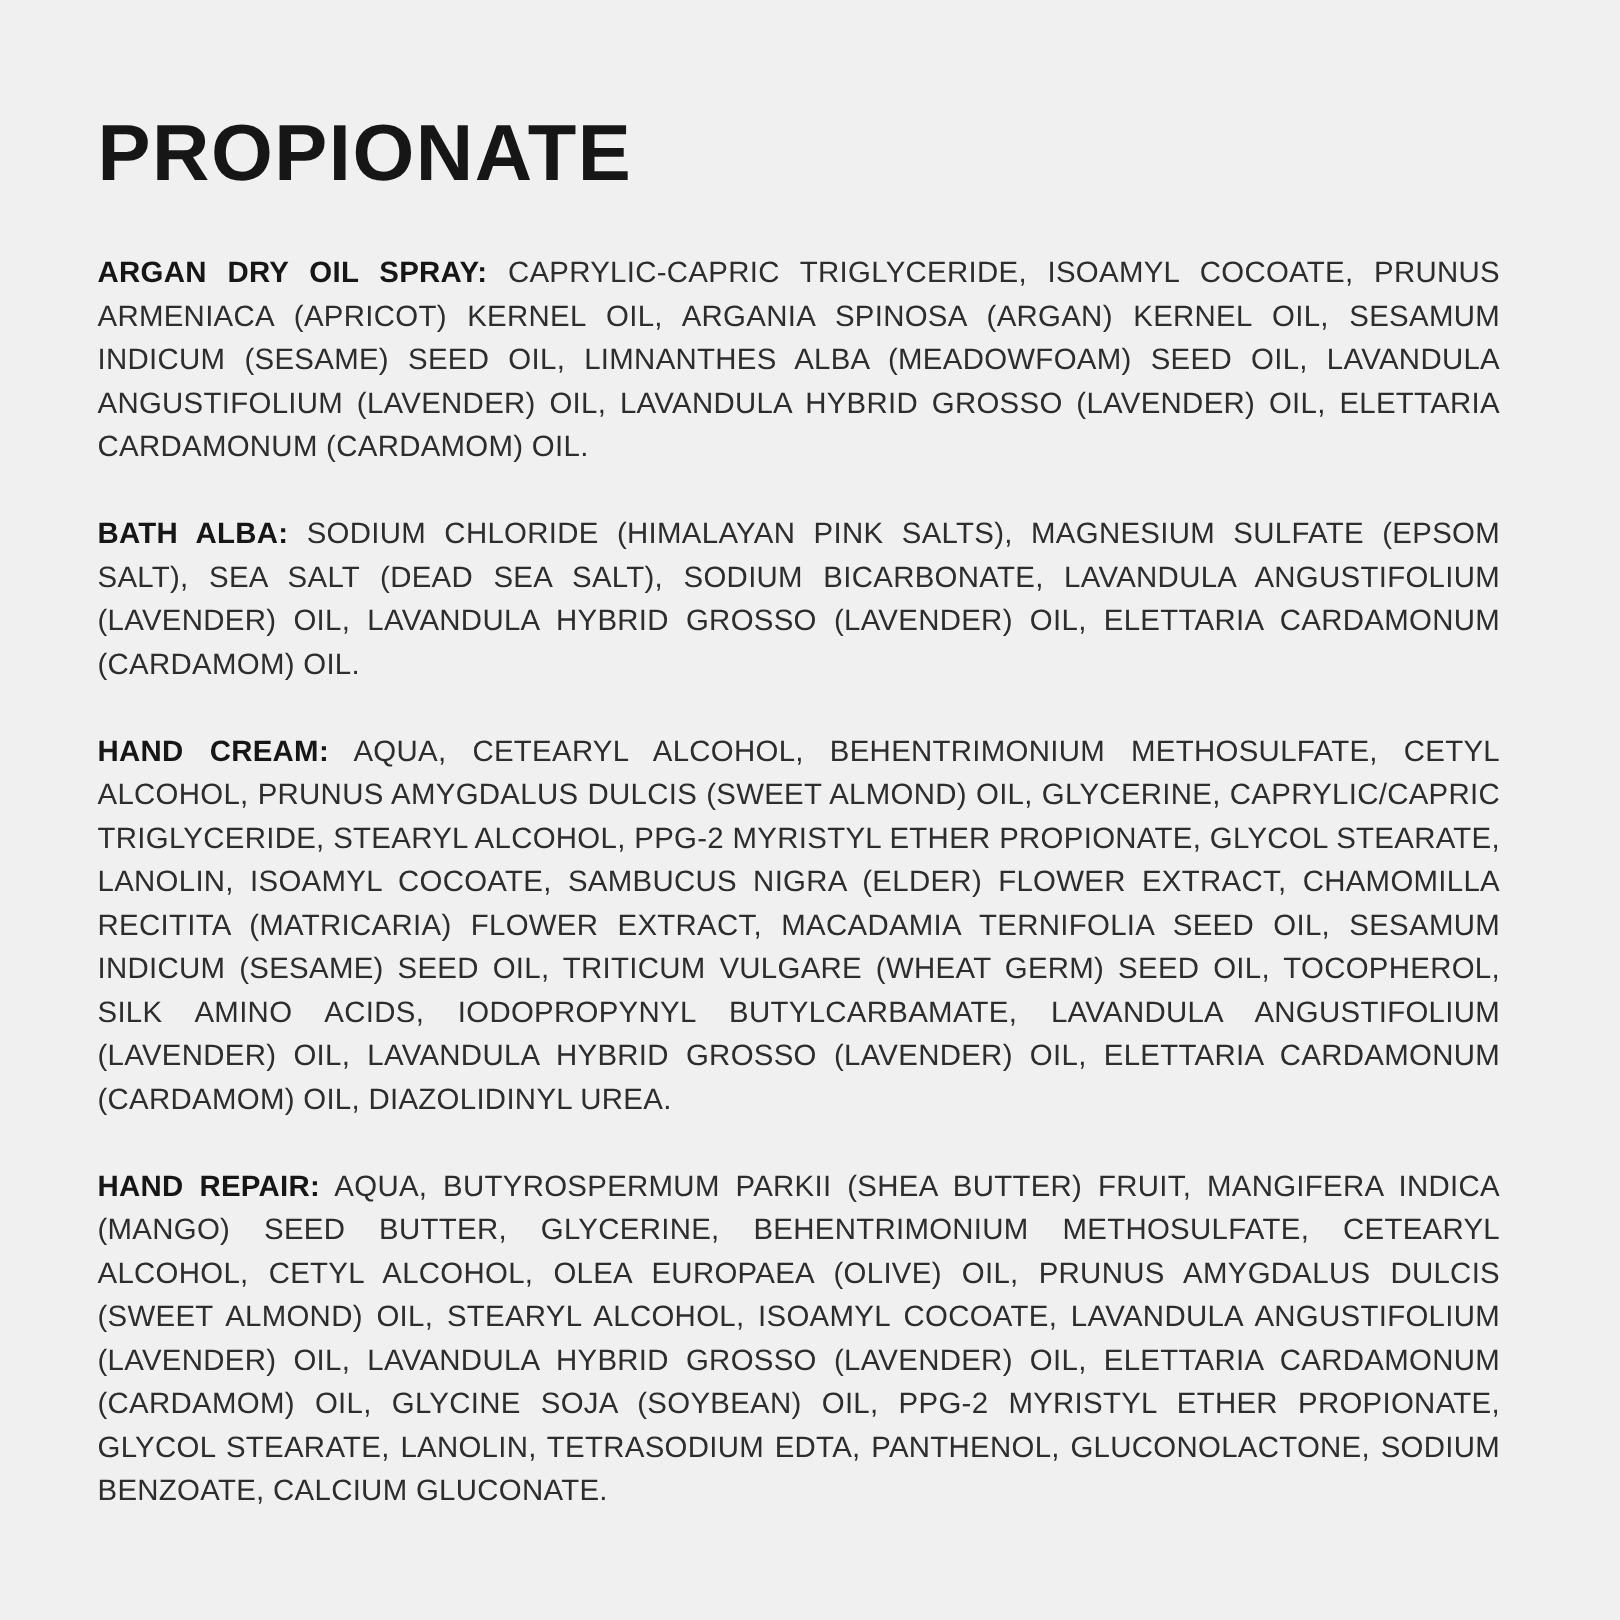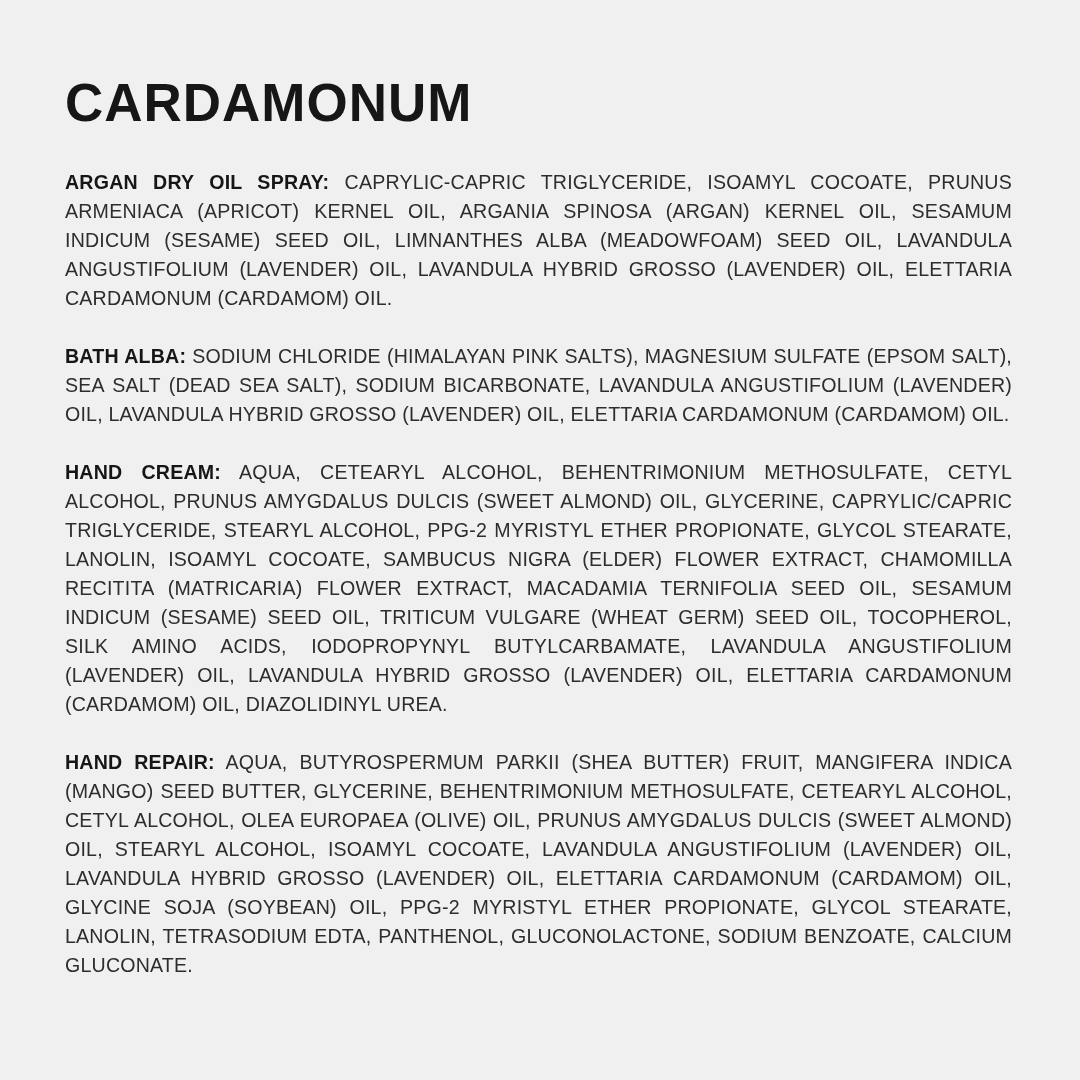--- a/index.html
+++ b/index.html
@@ -22,38 +22,38 @@
   }
   h1.title {
     margin: 0 0 36px 0;
     font-size: 53px;
     line-height: 1.1;
     font-weight: 700;
     letter-spacing: 1px;
     color: #161616;
   }
   .ingredients p.para {
-    margin: 0 3px 29px 0;
+    margin: 0 15px 29px 0;
     font-size: 19.6px;
     line-height: 29px;
     letter-spacing: 0.2px;
     color: #2d2d2d;
     text-align: justify;
     text-justify: inter-word;
   }
   .ingredients p.para strong {
     font-weight: 700;
     color: #161616;
   }
 </style>
 </head>
 <body>
 
 <main class="page">
-  <h1 class="title">CARDAMONUM</h1>
+  <h1 class="title">PROPIONATE</h1>
 
   <section class="ingredients">
 
     <p class="para"><strong>ARGAN DRY OIL SPRAY:</strong><span> CAPRYLIC-CAPRIC TRIGLYCERIDE, ISOAMYL COCOATE, PRUNUS ARMENIACA (APRICOT) KERNEL OIL, ARGANIA SPINOSA (ARGAN) KERNEL OIL, SESAMUM INDICUM (SESAME) SEED OIL, LIMNANTHES ALBA (MEADOWFOAM) SEED OIL, LAVANDULA ANGUSTIFOLIUM (LAVENDER) OIL, LAVANDULA HYBRID GROSSO (LAVENDER) OIL, ELETTARIA CARDAMONUM (CARDAMOM) OIL.</span></p>
 
     <p class="para"><strong>BATH ALBA:</strong><span> SODIUM CHLORIDE (HIMALAYAN PINK SALTS), MAGNESIUM SULFATE (EPSOM SALT), SEA SALT (DEAD SEA SALT), SODIUM BICARBONATE, LAVANDULA ANGUSTIFOLIUM (LAVENDER) OIL, LAVANDULA HYBRID GROSSO (LAVENDER) OIL, ELETTARIA CARDAMONUM (CARDAMOM) OIL.</span></p>
 
     <p class="para"><strong>HAND CREAM:</strong><span> AQUA, CETEARYL ALCOHOL, BEHENTRIMONIUM METHOSULFATE, CETYL ALCOHOL, PRUNUS AMYGDALUS DULCIS (SWEET ALMOND) OIL, GLYCERINE, CAPRYLIC/CAPRIC TRIGLYCERIDE, STEARYL ALCOHOL, PPG-2 MYRISTYL ETHER PROPIONATE, GLYCOL STEARATE, LANOLIN, ISOAMYL COCOATE, SAMBUCUS NIGRA (ELDER) FLOWER EXTRACT, CHAMOMILLA RECITITA (MATRICARIA) FLOWER EXTRACT, MACADAMIA TERNIFOLIA SEED OIL, SESAMUM INDICUM (SESAME) SEED OIL, TRITICUM VULGARE (WHEAT GERM) SEED OIL, TOCOPHEROL, SILK AMINO ACIDS, IODOPROPYNYL BUTYLCARBAMATE, LAVANDULA ANGUSTIFOLIUM (LAVENDER) OIL, LAVANDULA HYBRID GROSSO (LAVENDER) OIL, ELETTARIA CARDAMONUM (CARDAMOM) OIL, DIAZOLIDINYL UREA.</span></p>
 
     <p class="para"><strong>HAND REPAIR:</strong><span> AQUA, BUTYROSPERMUM PARKII (SHEA BUTTER) FRUIT, MANGIFERA INDICA (MANGO) SEED BUTTER, GLYCERINE, BEHENTRIMONIUM METHOSULFATE, CETEARYL ALCOHOL, CETYL ALCOHOL, OLEA EUROPAEA (OLIVE) OIL, PRUNUS AMYGDALUS DULCIS (SWEET ALMOND) OIL, STEARYL ALCOHOL, ISOAMYL COCOATE, LAVANDULA ANGUSTIFOLIUM (LAVENDER) OIL, LAVANDULA HYBRID GROSSO (LAVENDER) OIL, ELETTARIA CARDAMONUM (CARDAMOM) OIL, GLYCINE SOJA (SOYBEAN) OIL, PPG-2 MYRISTYL ETHER PROPIONATE, GLYCOL STEARATE, LANOLIN, TETRASODIUM EDTA, PANTHENOL, GLUCONOLACTONE, SODIUM BENZOATE, CALCIUM GLUCONATE.</span></p>

